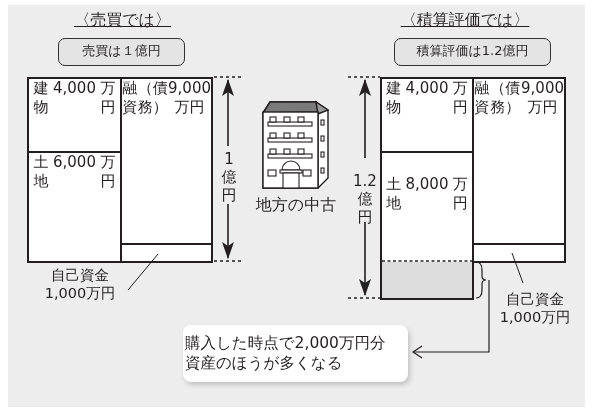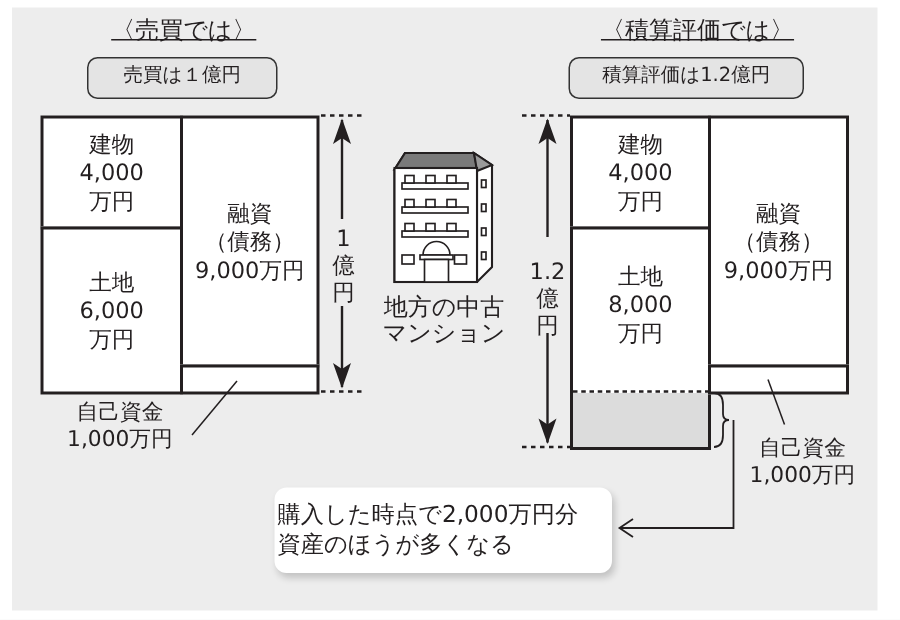--- a/index.html
+++ b/index.html
@@ -4,21 +4,21 @@
 <style>
   html, body { margin:0; padding:0; background:#ffffff; }
   body { width:600px; height:413px; position:relative; overflow:hidden;
          font-family:"DejaVu Sans", "Liberation Sans", sans-serif; color:#231f20; }
   .panel { position:absolute; left:8px; top:5px; width:577px; height:402px; background:#ededed; }
   .abs { position:absolute; }
   .heading { font-size:16px; text-align:center; white-space:nowrap;text-decoration:underline; }
   .pill { position:absolute; border:1.3px solid #333; border-radius:7px; background:#e4e4e4;
           font-size:13px; text-align:center; line-height:24px; white-space:nowrap; }
   .cell { position:absolute; background:#fff; border:2px solid #231f20; box-sizing:border-box;
-          display:flex; flex-direction:column; align-items:center; justify-content:center;
+          display:flex; flex-direction:row; justify-content:center;
           font-size:15px; line-height:19px; text-align:center; }
   .cell span { display:block; }
   .vlabel { position:absolute; font-size:15px; line-height:18px; text-align:center; background:#ededed; }
   .note { position:absolute; font-size:14.5px; line-height:18px; text-align:center; }
   .callout { position:absolute; left:183px; top:325px; width:225px; height:57px; background:#fff;
              border-radius:8px; box-shadow:2px 3px 5px rgba(0,0,0,0.18);
              font-size:15.5px; line-height:20px; padding:8px 2px; box-sizing:border-box; white-space:nowrap; }
   svg.overlay { position:absolute; left:0; top:0; }
 </style>
 </head>
@@ -52,25 +52,24 @@
   <span style="display:block">円</span>
 </div>
 
 <div class="note" style="left:40px; top:266px; width:80px;">
   <span style="display:block">自己資金</span>
   <span style="display:block">1,000万円</span>
 </div>
 
 <div class="note" style="left:246px; top:196px; width:100px; font-size:16px; line-height:17px;">
   <span style="display:block">地方の中古</span>
-  <span style="display:block">マンション</span>
 </div>
 
 <div class="abs heading" style="left:400px; top:10px; width:130px;">〈積算評価では〉</div>
-<div class="pill" style="left:379px; top:38px; width:155px; height:26px;">積算評価は1.2億円</div>
+<div class="pill" style="left:394px; top:38px; width:155px; height:26px;">積算評価は1.2億円</div>
 
 <div class="cell" style="left:380px; top:77px; width:94px; height:76px;">
   <span>建物</span>
   <span>4,000</span>
   <span>万円</span>
 </div>
 <div class="cell" style="left:380px; top:151px; width:94px; height:149px; justify-content:flex-start; padding-top:22px;">
   <span>土地</span>
   <span>8,000</span>
   <span>万円</span>

